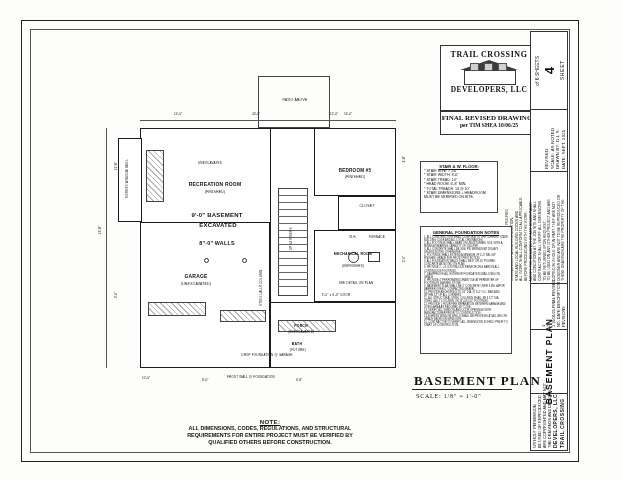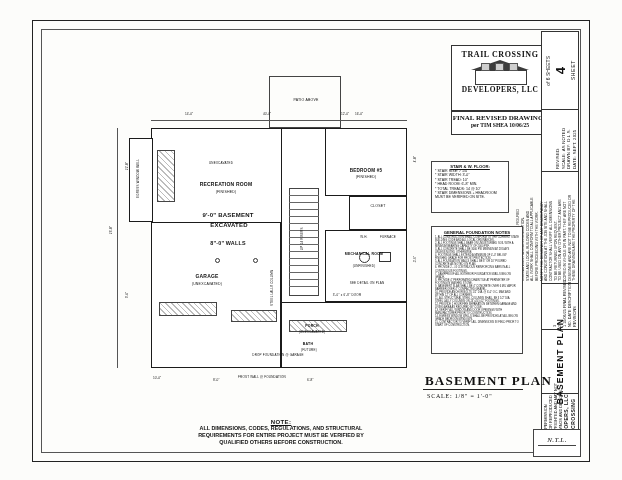--- a/index.html
+++ b/index.html
@@ -1,18 +1,18 @@
 <!DOCTYPE html>
 <html><head>
 <meta charset="utf-8">
 <style>
   html,body{margin:0;padding:0;background:#ffffff;}
   body{width:622px;height:480px;overflow:hidden;font-family:"Liberation Sans",sans-serif;color:#111;}
   #sheet{position:relative;width:622px;height:480px;background:#fcfcfa;}
-  .frame{position:absolute;left:32px;top:20px;width:556px;height:440px;border:1.3px solid #222;background:#fdfdfb;}
+  .frame{position:absolute;left:21px;top:20px;width:556px;height:440px;border:1.3px solid #222;background:#fdfdfb;}
   .innerframe{position:absolute;left:8px;top:8px;width:538px;height:422px;border:0.8px solid #555;}
 
   
   .titlebar{position:absolute;right:10px;top:10px;width:36px;height:418px;border:1px solid #333;background:#fff;}
   .tb-cell{position:relative;border-bottom:1px solid #333;box-sizing:border-box;width:100%;}
   .vert{writing-mode:vertical-rl;transform:rotate(180deg);white-space:nowrap;}
   .tb-sheetnum{height:78px;display:flex;align-items:center;justify-content:center;}
   .tb-sheetnum .col{display:flex;flex-direction:row-reverse;align-items:center;height:100%;}
   .tb-sheetnum .num{font-size:13px;font-weight:bold;margin:0 2px;}
   .tb-sheetnum .of{font-size:5px;}
@@ -284,19 +284,15 @@
     <div class="planTitleRule"></div>
     <div class="planScale">SCALE: 1/8" = 1'-0"</div>
 
     <div class="note">
       <div class="h">NOTE:</div>
       <div class="l">ALL DIMENSIONS, CODES, REGULATIONS, AND STRUCTURAL</div>
       <div class="l">REQUIREMENTS FOR ENTIRE PROJECT MUST BE VERIFIED BY</div>
       <div class="l">QUALIFIED OTHERS BEFORE CONSTRUCTION.</div>
     </div>
 
-    <div class="stamp">
-      <div class="sig">N.T.L.</div>
-      <div class="ln"></div>
-    </div>
 
   </div>
 </div>
 
 </body></html>

